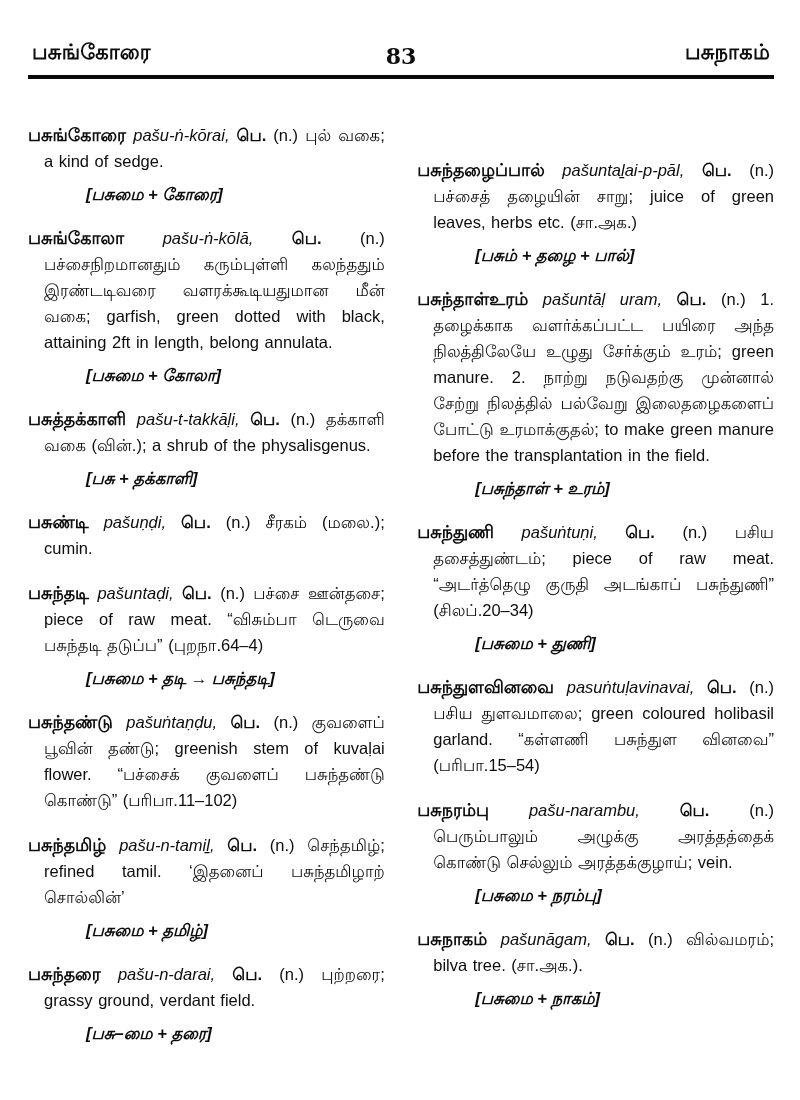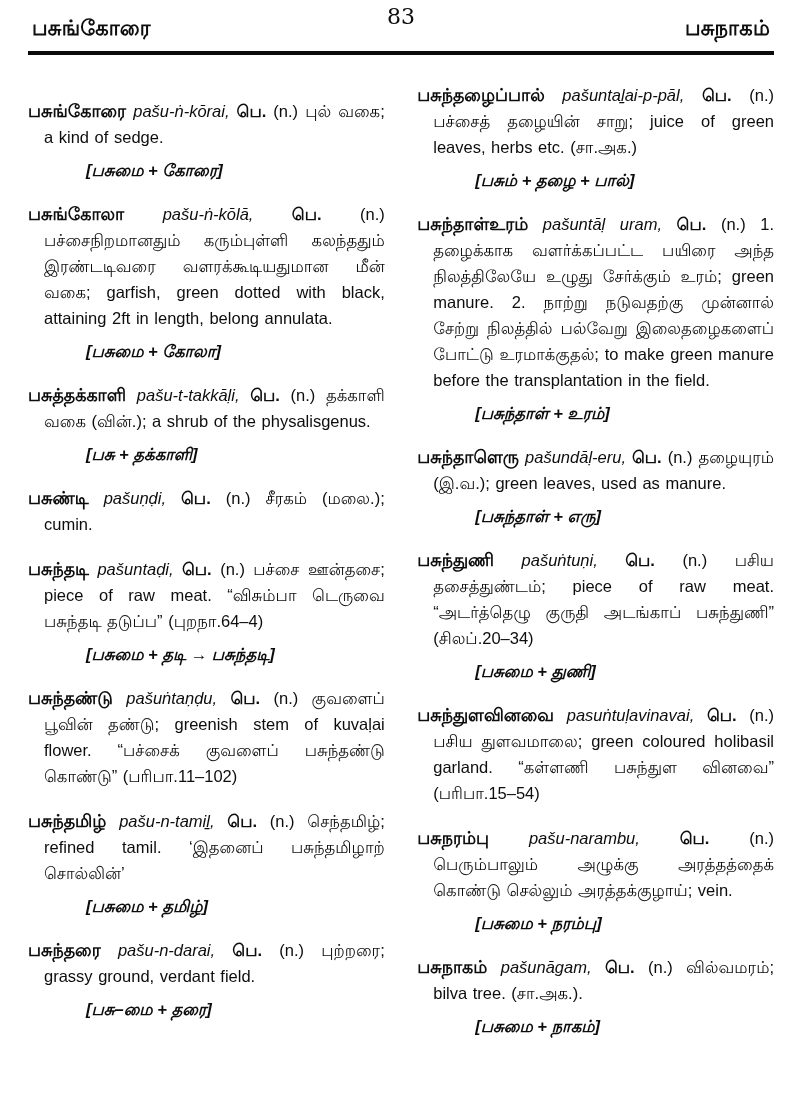--- a/index.html
+++ b/index.html
@@ -6,41 +6,41 @@
     margin: 0; padding: 0;
     width: 800px; height: 1100px;
     background: #ffffff;
     overflow: hidden;
   }
   body {
     font-family: "Liberation Sans", "DejaVu Sans", sans-serif;
     color: #0d0d0d;
     -webkit-font-smoothing: antialiased;
   }
-  .page { padding: 2px 26px 0 28px; position: relative; }
+  .page { padding: 26px 26px 0 28px; position: relative; }
 
   
   .hdr {
     position: relative;
     display: flex;
     justify-content: space-between;
     align-items: baseline;
     padding: 14px 4px 6px 4px;
   }
   .guide {
     font-weight: 700;
     font-size: 21px;
     letter-spacing: .2px;
   }
   .pageno {
     position: absolute;
     left: 50%; transform: translateX(-50%);
-    bottom: 20px;
+    bottom: 4px;
     font-family: "DejaVu Serif", "Liberation Serif", serif;
-    font-weight: 400;
+    font-weight: 700;
     font-size: 22px;
   }
   .hdr-rule {
     height: 4px;
     background: #0a0a0a;
     margin: 2px 0 14px 0;
   }
 
   
   .cols {
@@ -200,30 +200,20 @@
     <p class="body">
       <span class="hw">பசுந்தாள்உரம்</span>
       <span class="tr">pašuntāḷ uram,</span>
       <span class="pos-ta">பெ.</span>
       <span class="pos-en">(n.)</span>
       <span class="def">1. தழைக்காக வளர்க்கப்பட்ட பயிரை அந்த நிலத்திலேயே உழுது சேர்க்கும் உரம்; green manure. 2. நாற்று நடுவதற்கு முன்னால் சேற்று நிலத்தில் பல்வேறு இலைதழைகளைப் போட்டு உரமாக்குதல்; to make green manure before the transplantation in the field.</span>
     </p>
     <p class="etym">[பசுந்தாள் + உரம்]</p>
   </div>
 
-  <div class="entry">
-    <p class="body">
-      <span class="hw">பசுந்தாளெரு</span>
-      <span class="tr">pašundāḷ-eru,</span>
-      <span class="pos-ta">பெ.</span>
-      <span class="pos-en">(n.)</span>
-      <span class="def">தழையுரம் (இ.வ.); green leaves, used as manure.</span>
-    </p>
-    <p class="etym">[பசுந்தாள் + எரு]</p>
-  </div>
 
   <div class="entry">
     <p class="body">
       <span class="hw">பசுந்துணி</span>
       <span class="tr">pašuṅtuṇi,</span>
       <span class="pos-ta">பெ.</span>
       <span class="pos-en">(n.)</span>
       <span class="def">பசிய தசைத்துண்டம்; piece of raw meat. “அடர்த்தெழு குருதி அடங்காப் பசுந்துணி” (சிலப்.20–34)</span>
     </p>
     <p class="etym">[பசுமை + துணி]</p>

